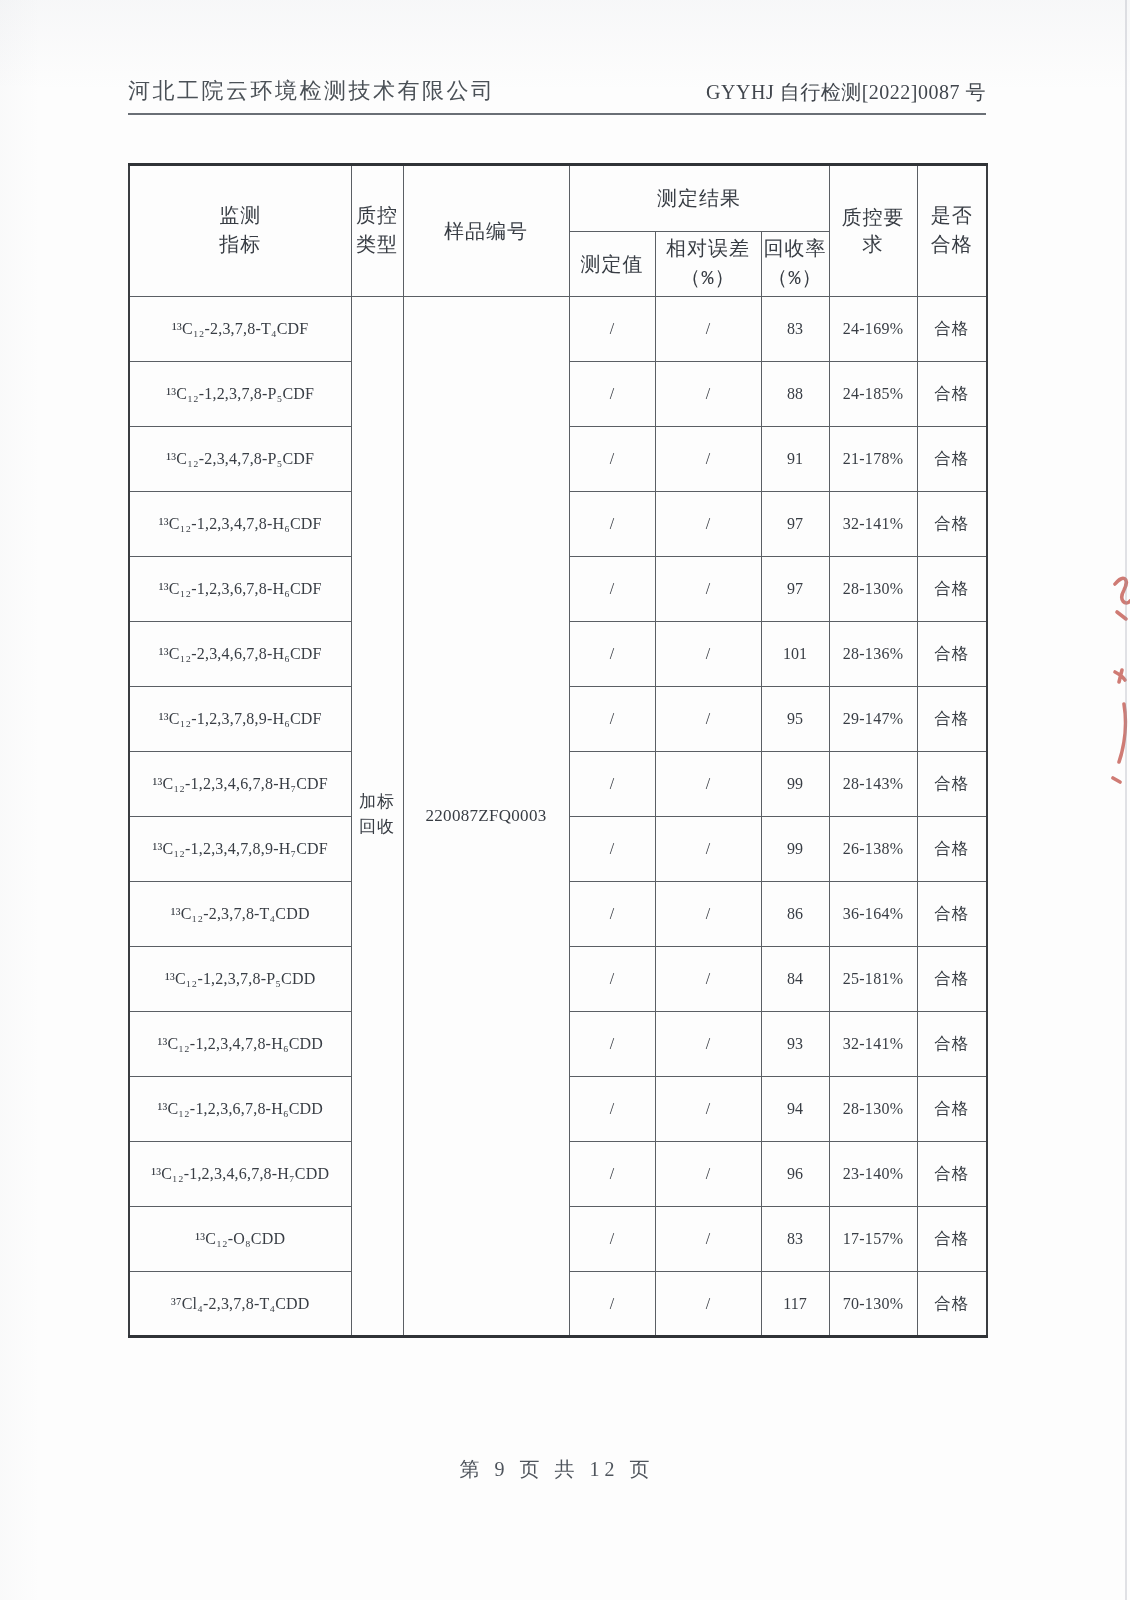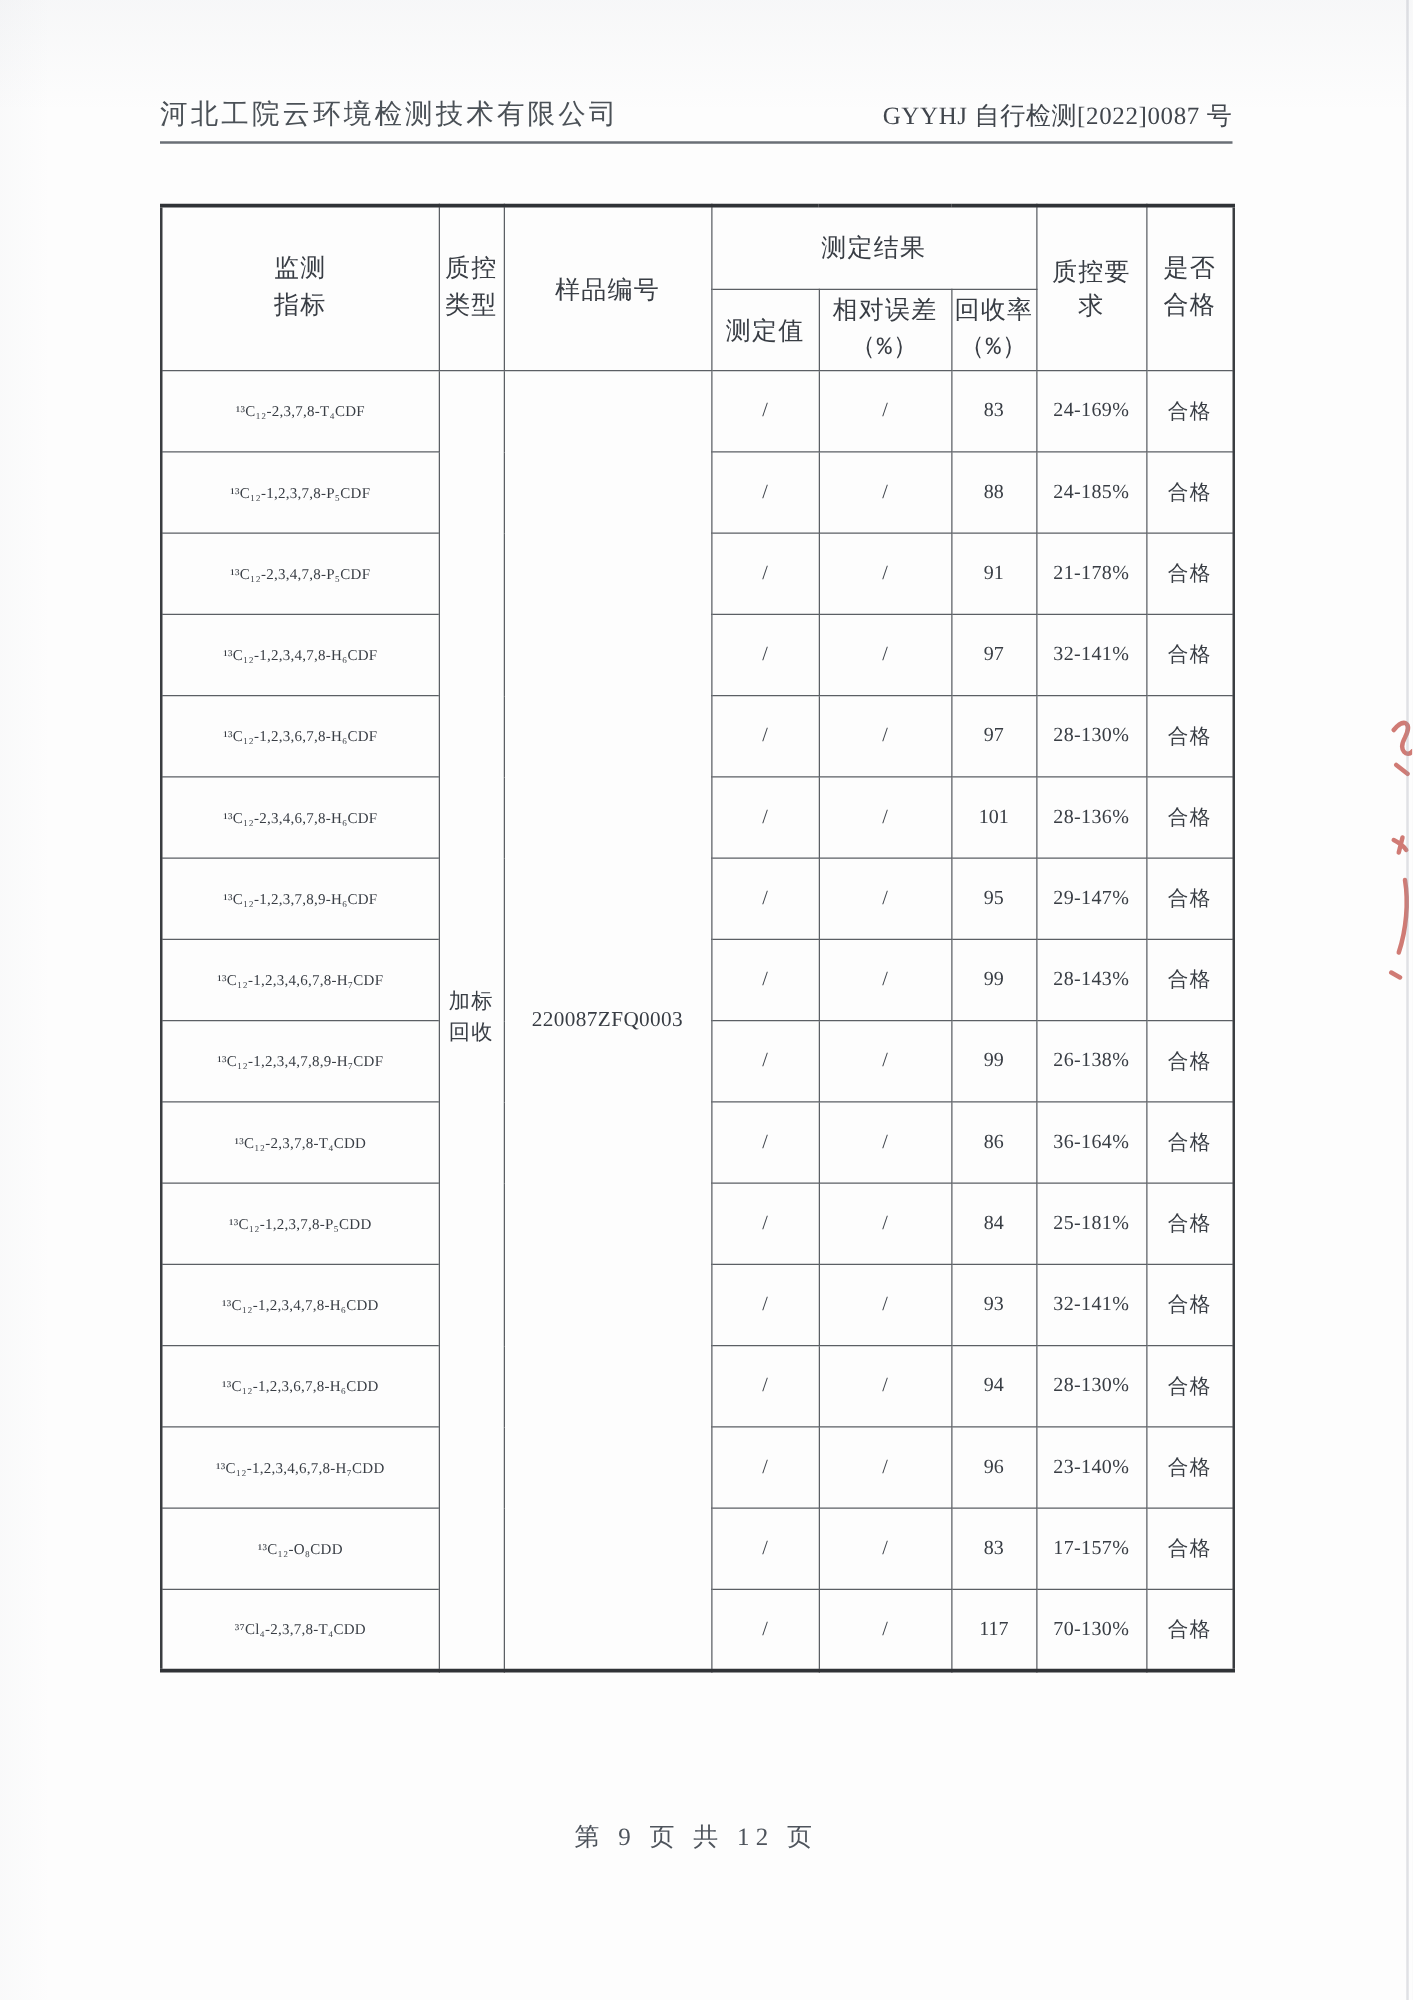--- a/index.html
+++ b/index.html
@@ -54,21 +54,21 @@
     padding:0 2px;
     font-weight:normal;
     color:#383d44;
     overflow:hidden;
   }
   tr.h1{height:67px;}
   tr.h2{height:65px;}
   tbody tr{height:65px;}
   th{font-size:20px;letter-spacing:1px;margin-top:48px;}
   .pre{white-space:pre-line;line-height:1.45;font-family:Liberation Mono, monospace;}
-  td.c-ind{font-size:12px;letter-spacing:0.2px;}
+  td.c-ind{font-size:16px;letter-spacing:0.2px;}
   td.c-qc{font-size:17px;letter-spacing:1px;margin-left:32px;}
   td.c-sample{font-size:17px;letter-spacing:0.3px;}
   td.c-val{font-size:16px;color:#464b52;}
   td.c-req{font-size:16px;letter-spacing:0.3px;}
   td.c-ok{font-size:16.5px;letter-spacing:1px;}
   
   .doc-footer{
     position:absolute;left:128px;top:1456px;width:858px;text-align:center;
     font-size:20px;letter-spacing:5px;color:#4e545c;
   }

